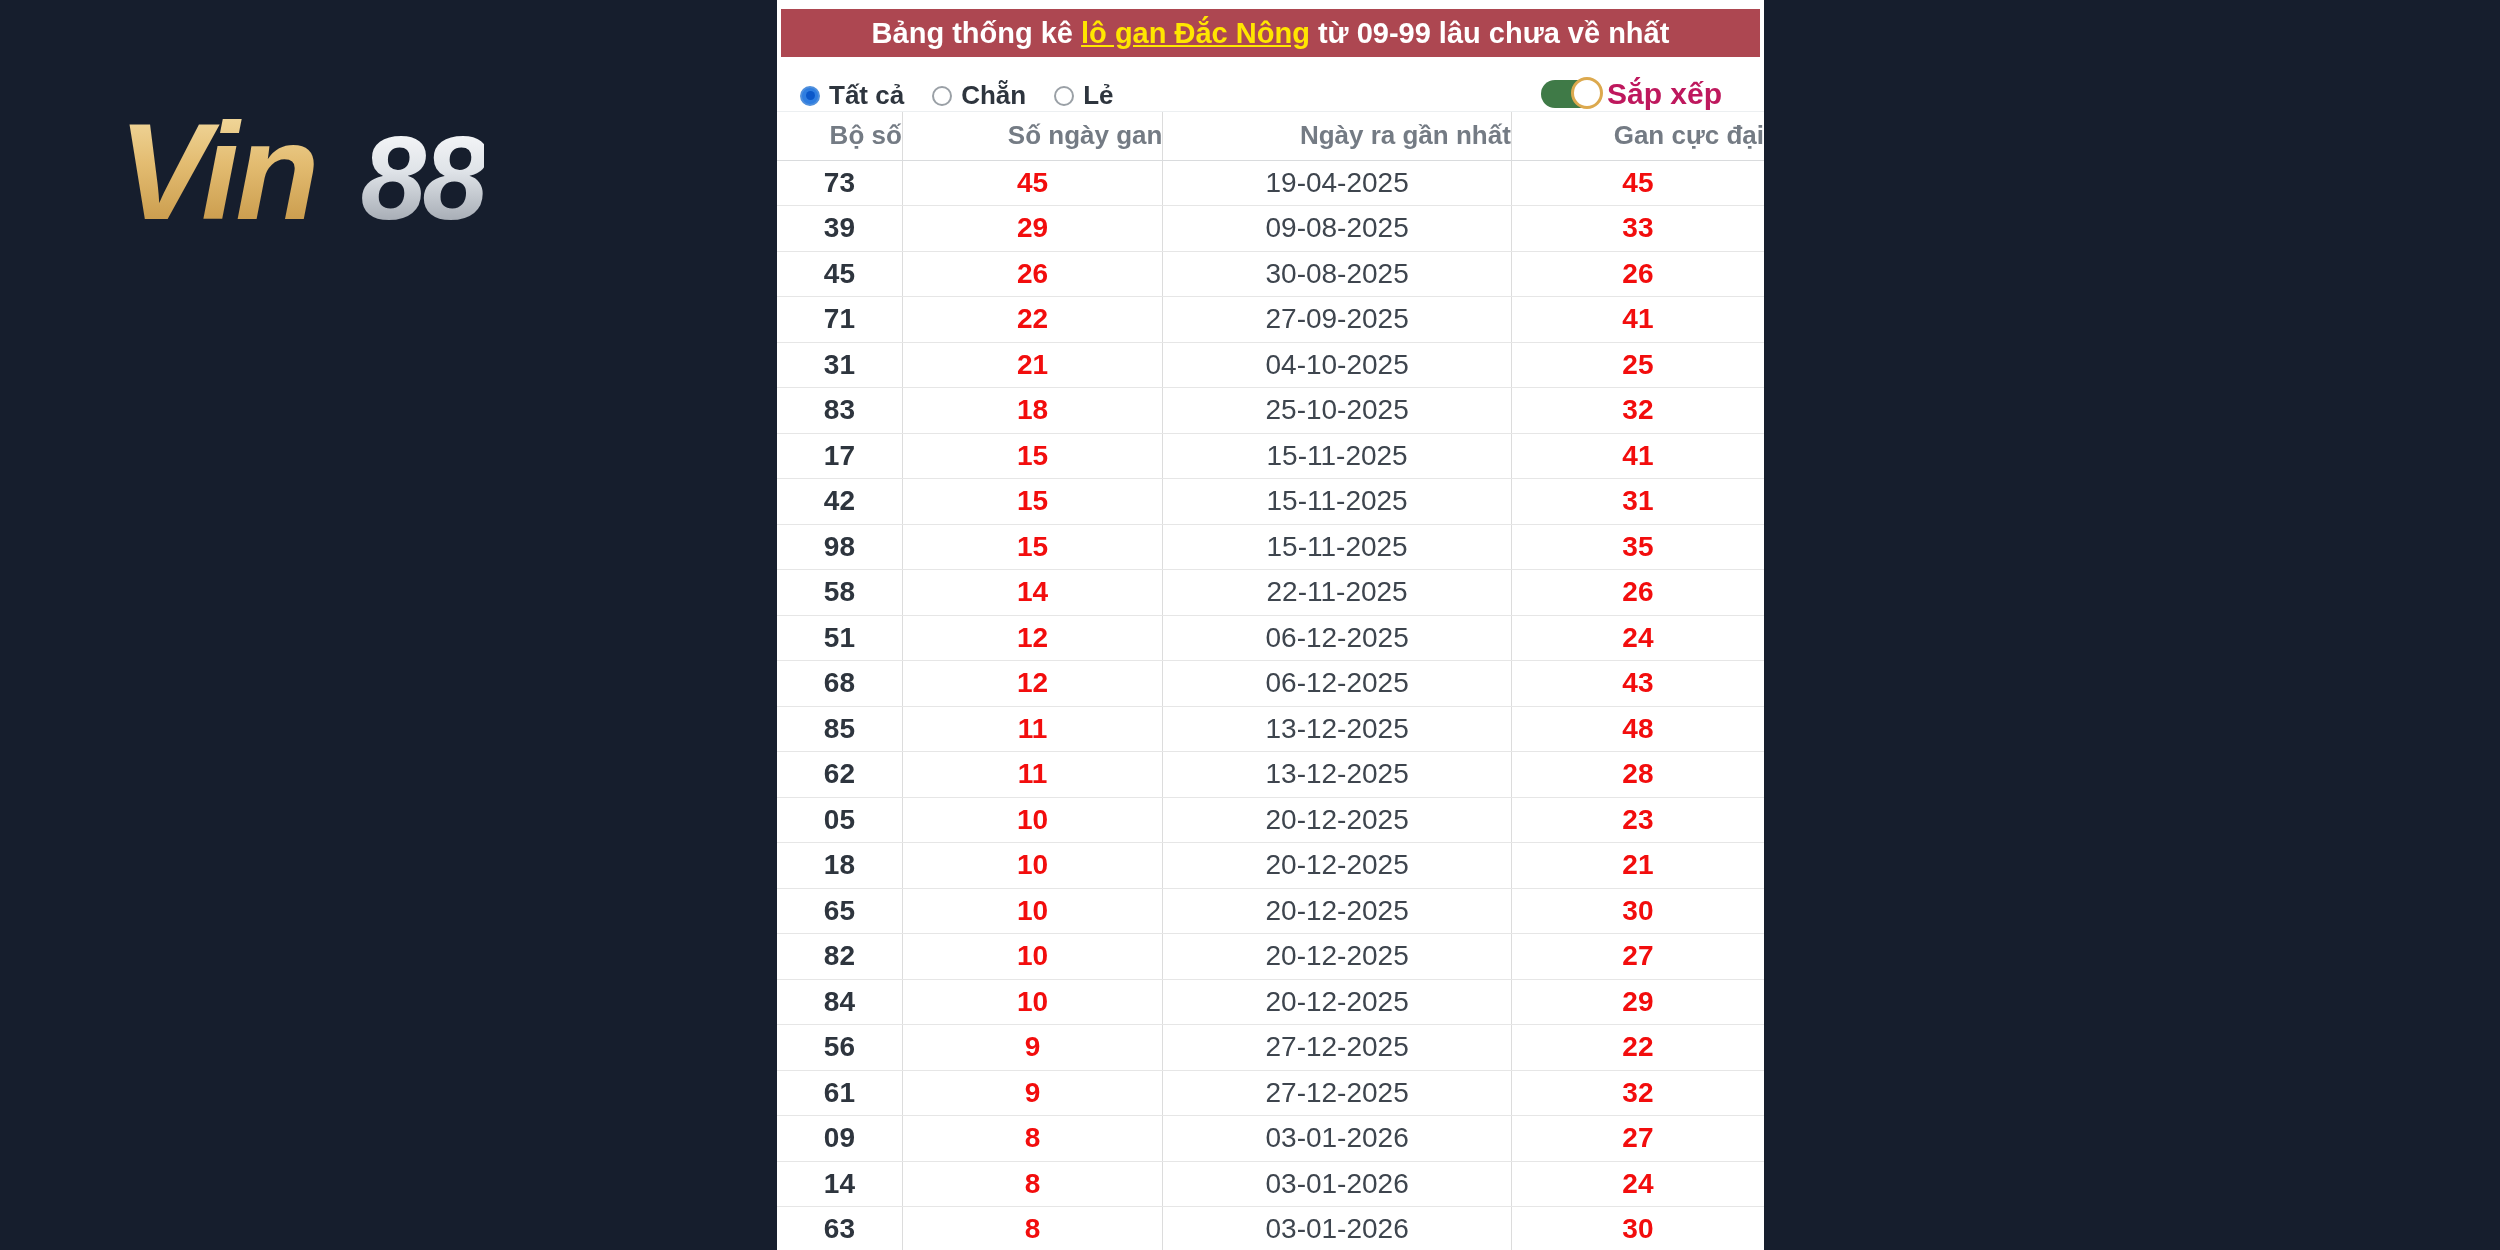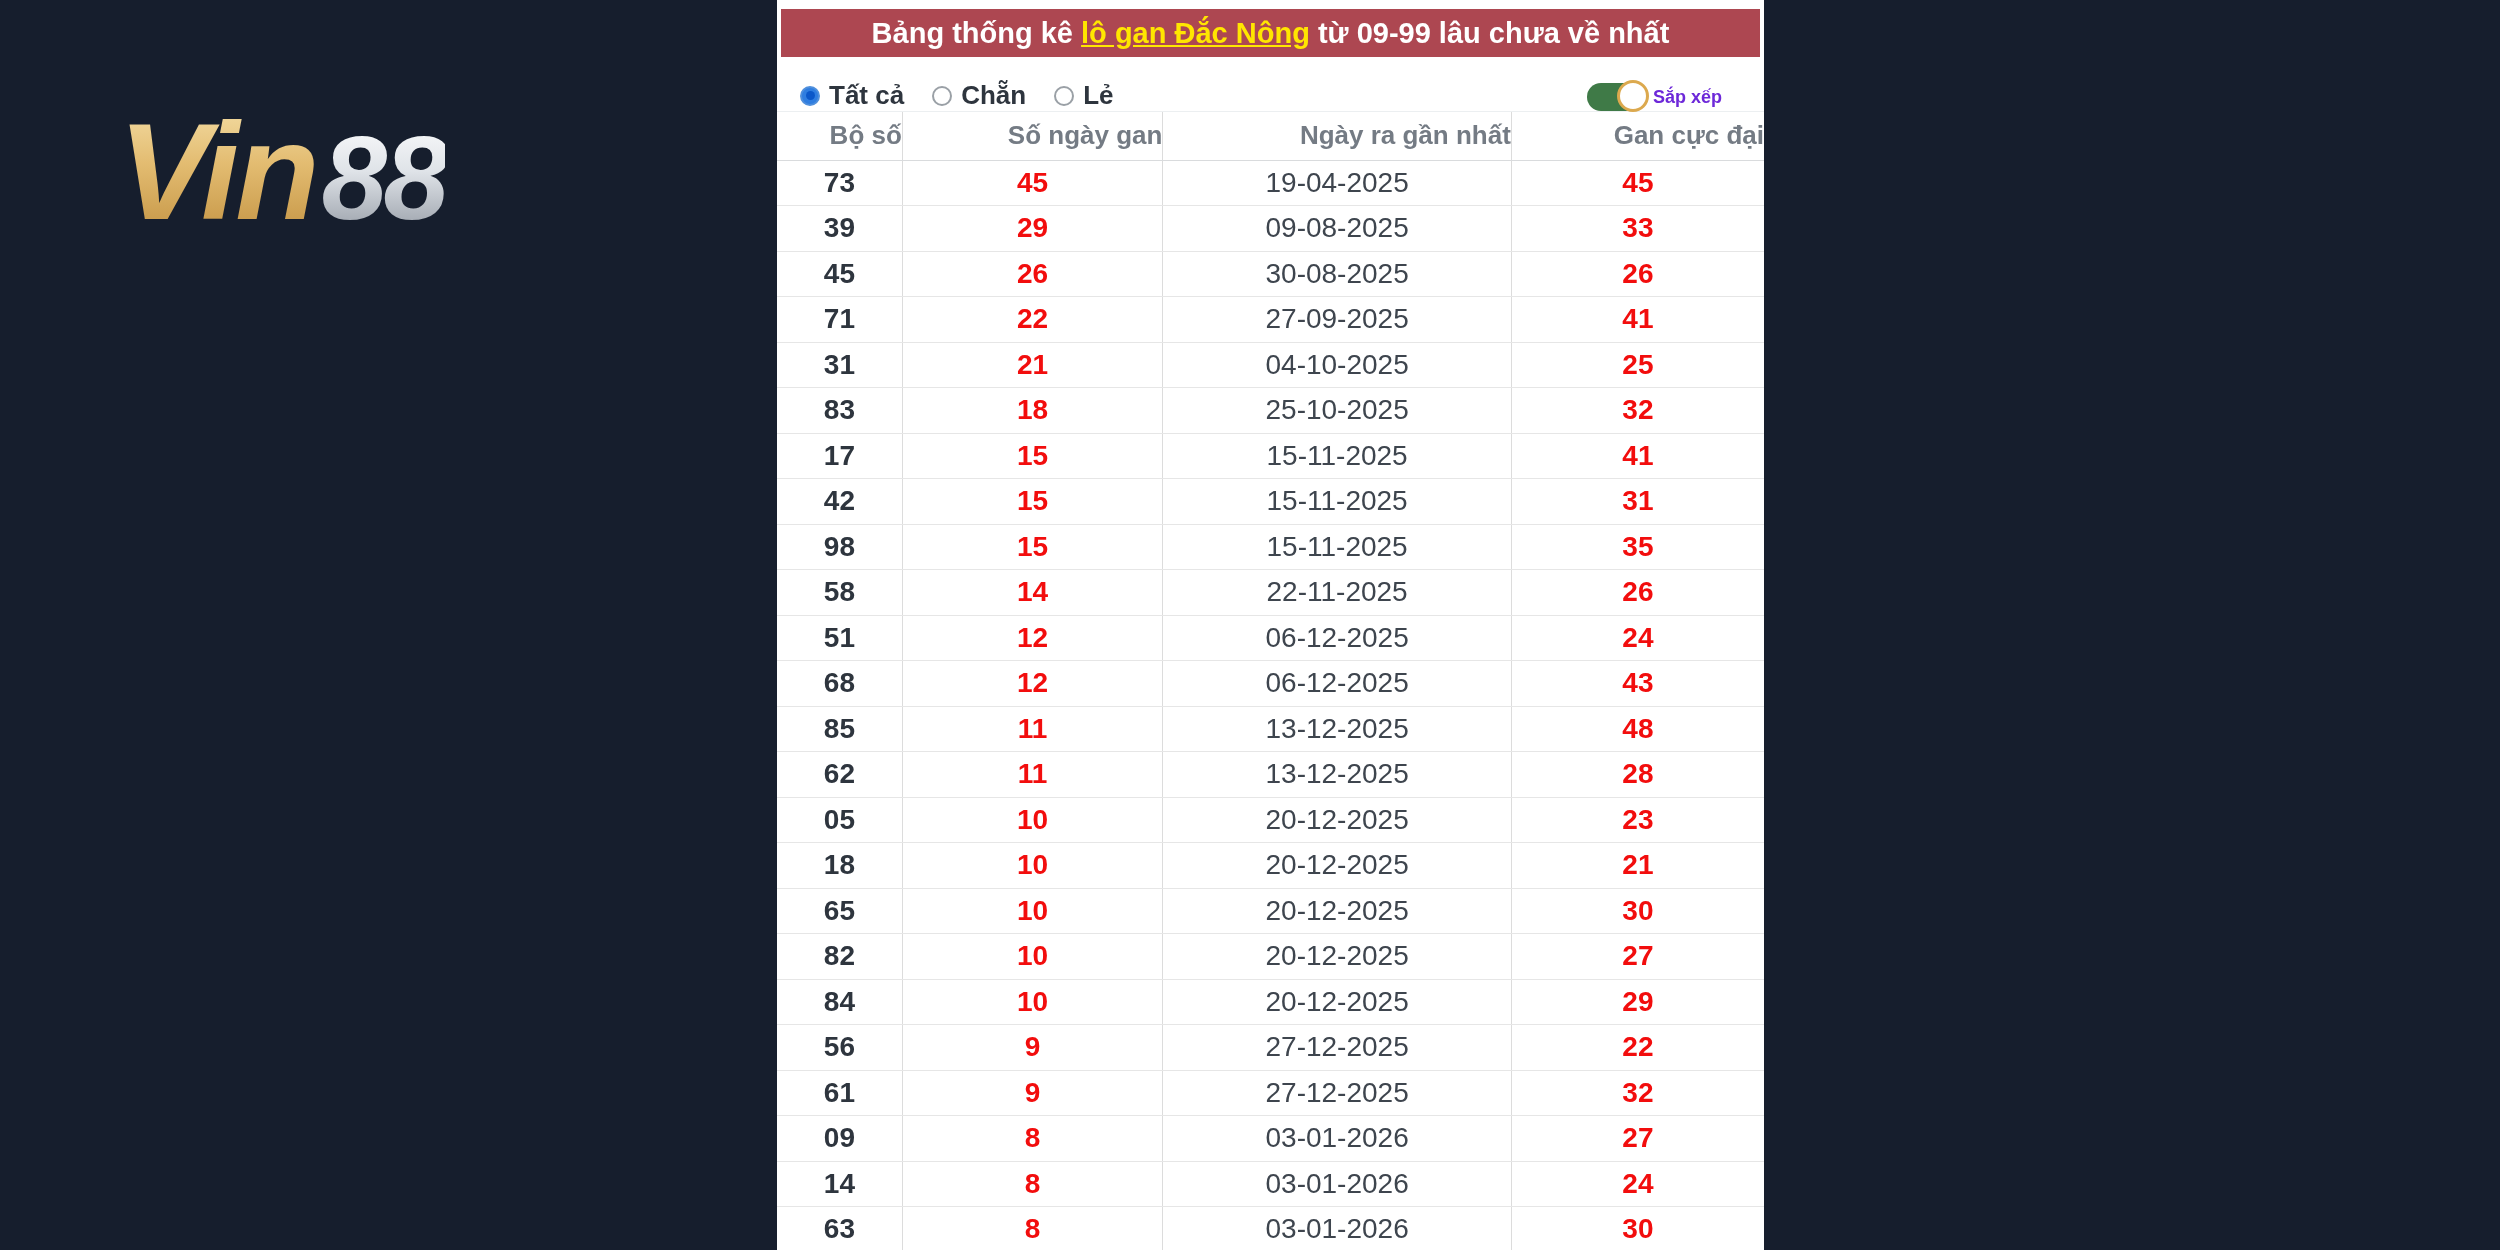--- a/index.html
+++ b/index.html
@@ -20,21 +20,21 @@
     font-size:138px;
     background:linear-gradient(180deg,#f6e2ac 0%,#e3bc71 45%,#c08f3e 100%);
     -webkit-background-clip:text; background-clip:text;
     -webkit-text-fill-color:transparent; color:#d9ab55;
     padding-right:6px;
   }
   .logo-88 {
     font-size:118px;
     background:linear-gradient(180deg,#ffffff 0%,#dfe3e8 45%,#8d949e 100%);
     -webkit-background-clip:text; background-clip:text;
-    -webkit-text-fill-color:transparent; color:#cfd4da;
+    -webkit-text-fill-color:transparent; color:#cfd4da;margin-left:39px;
   }
 
   
   .panel {
     position:absolute; left:757px; top:0; width:987px; height:1250px;
     background:#ffffff;
     margin-left:20px;
   }
 
   .panel-title {
@@ -69,21 +69,21 @@
   .sort-wrap { margin-left:auto; display:flex; align-items:center; }
   .toggle {
     position:relative; width:54px; height:28px; border-radius:14px;
     background:#3f7a47; cursor:pointer; flex:none;
   }
   .toggle-knob {
     position:absolute; right:-8px; top:-3px;
     width:32px; height:32px; border-radius:50%;
     background:#ffffff; border:3px solid #dca94e;
   }
-  .sort-label { font-size:18px; color:#6d28d9; font-weight:bold; margin-left:12px; }
+  .sort-label { font-size:30px; color:#be185d; font-weight:bold; margin-left:12px; }
 
   
   table { width:100%; border-collapse:collapse; table-layout:fixed; }
   thead th {
     height:48px; font-size:26px; font-weight:bold; color:#747b84;
     text-align:right; vertical-align:middle;
     border-bottom:1px solid #d9dbdd;
   }
   tbody td {
     height:45.5px; text-align:center; vertical-align:middle;

